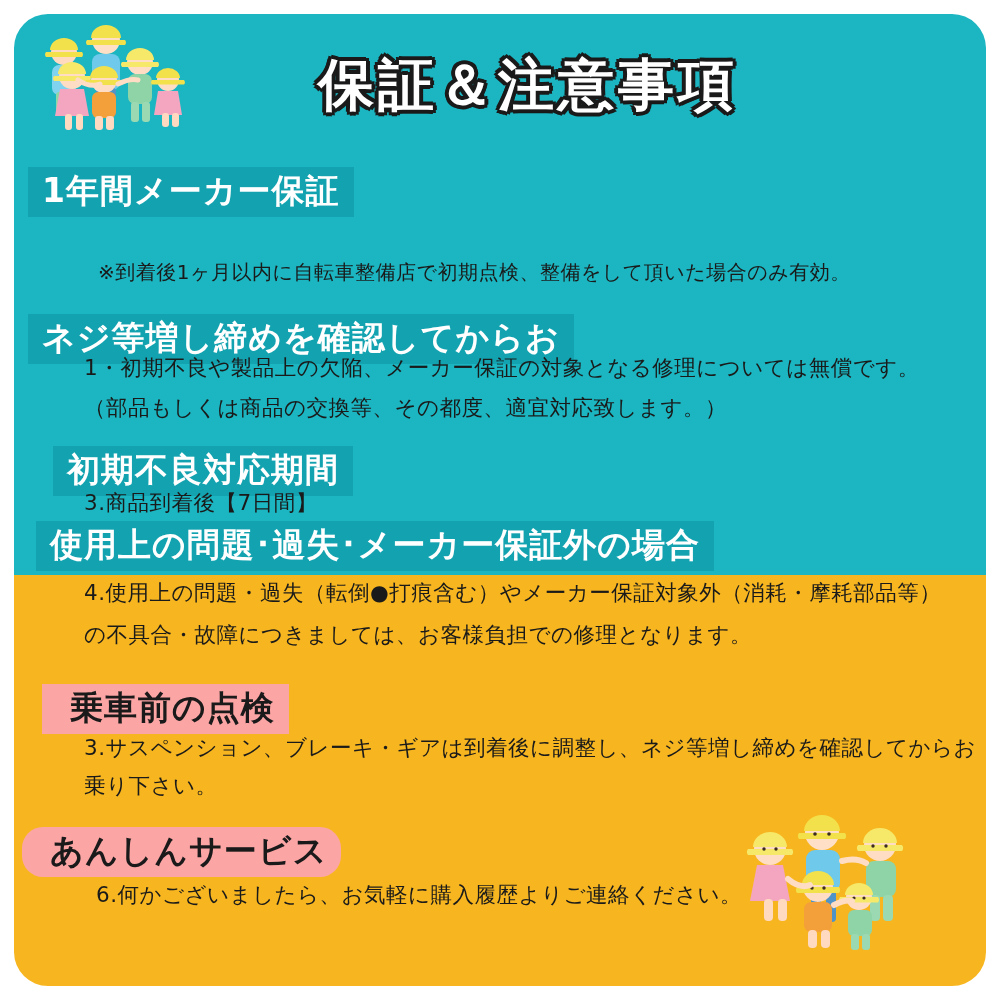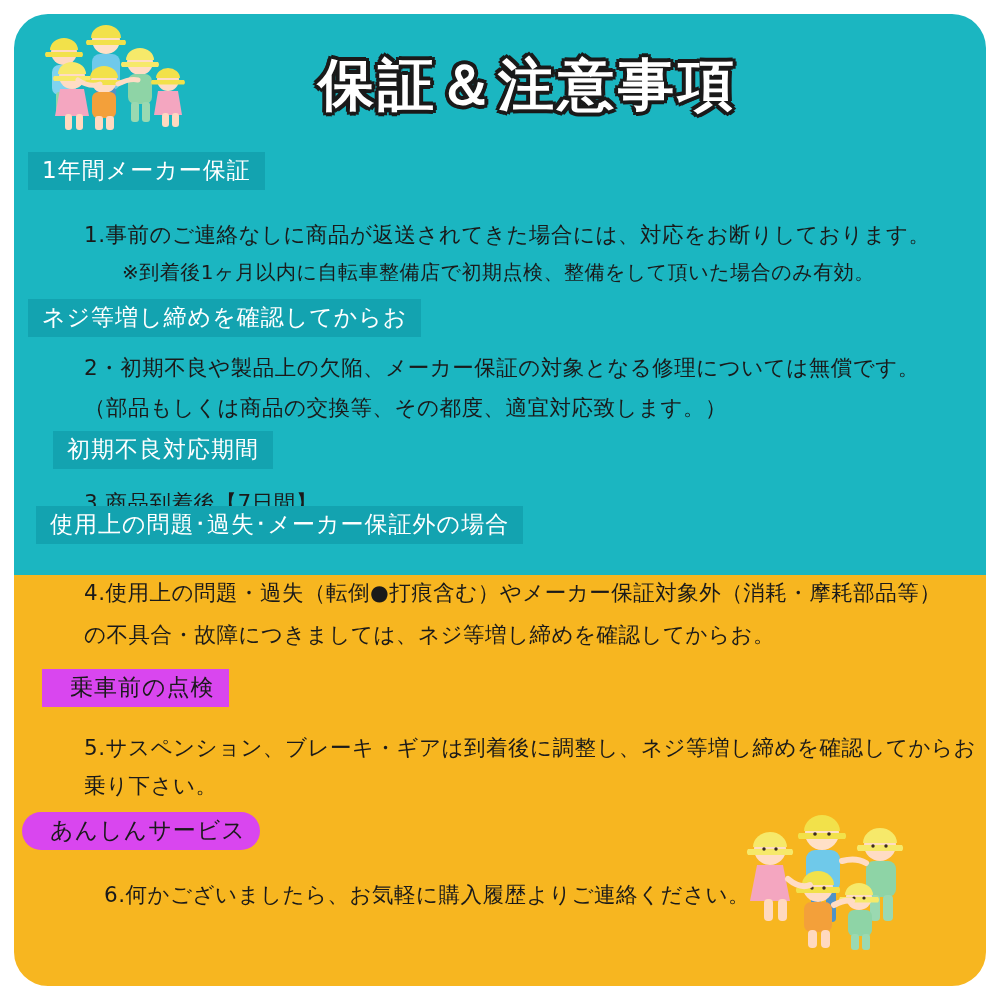--- a/index.html
+++ b/index.html
@@ -83,49 +83,49 @@
     text-shadow:
       -3px -3px 0 #1a1a1a, 3px -3px 0 #1a1a1a, -3px 3px 0 #1a1a1a, 3px 3px 0 #1a1a1a,
       0px -4px 0 #1a1a1a, 0px 4px 0 #1a1a1a, -4px 0px 0 #1a1a1a, 4px 0px 0 #1a1a1a;
     white-space: nowrap;
   }
 
   
   .heading {
     position: absolute;
     display: inline-block;
-    font-size: 23px;
-    font-weight: normal;
+    font-size: 33px;
+    font-weight: bold;
     color: #ffffff;
     padding: 5px 14px 7px 14px;
     white-space: nowrap;
     letter-spacing: 1px;
     line-height: 1.15;
+    margin-top: 15px;
   }
   .heading.teal {
     background: #13a3b0;
   }
   .heading.yellow {
-    background: #d946ef;
+    background: #fca5a5;
     color: #1a1a1a;
     padding-left: 28px;
   }
 
   
   .body-line {
     position: absolute;
     font-size: 21.5px;
     color: #1a1a1a;
     white-space: nowrap;
     letter-spacing: 0.5px;
     line-height: 1.4;
   }
   .body-line.small {
     font-size: 20px;
-    margin-left: 24px;
   }
 
   
   .kids-bottom {
     position: absolute;
     right: 24px;
     bottom: 26px;
     width: 250px;
     height: 165px;
   }
@@ -209,40 +209,39 @@
 
           <path d="M50,62 q12,8 22,4" stroke="#ffdcc4" stroke-width="5" fill="none" stroke-linecap="round"></path>
           <path d="M90,66 q12,-6 20,-4" stroke="#ffdcc4" stroke-width="5" fill="none" stroke-linecap="round"></path>
         </svg>
       </div>
 
       <div class="doc-title">保証＆注意事項</div>
     </div>
 
     <div class="heading teal" style="left:28px; top:152px;">1年間メーカー保証</div>
-    <div class="body-line" style="left:84px; top:220px;">1.事前のご連絡なしに商品が返送されてきた場合には、対応をお断りしております。</div>
     <div class="body-line small" style="left:98px; top:258px;">※到着後1ヶ月以内に自転車整備店で初期点検、整備をして頂いた場合のみ有効。</div>
 
     <div class="heading teal" style="left:28px; top:299px;">ネジ等増し締めを確認してからお</div>
-    <div class="body-line" style="left:84px; top:353px;">2・初期不良や製品上の欠陥、メーカー保証の対象となる修理については無償です。</div>
+    <div class="body-line" style="left:84px; top:353px;">1・初期不良や製品上の欠陥、メーカー保証の対象となる修理については無償です。</div>
     <div class="body-line" style="left:84px; top:393px;">（部品もしくは商品の交換等、その都度、適宜対応致します。）</div>
 
     <div class="heading teal" style="left:53px; top:431px;">初期不良対応期間</div>
     <div class="body-line" style="left:84px; top:488px;">3.商品到着後【7日間】</div>
 
     <div class="heading teal" style="left:36px; top:506px;">使用上の問題･過失･メーカー保証外の場合</div>
     <div class="body-line" style="left:84px; top:578px;">4.使用上の問題・過失（転倒●打痕含む）やメーカー保証対象外（消耗・摩耗部品等）</div>
-    <div class="body-line" style="left:84px; top:620px;">の不具合・故障につきましては、ネジ等増し締めを確認してからお。</div>
+    <div class="body-line" style="left:84px; top:620px;">の不具合・故障につきましては、お客様負担での修理となります。</div>
 
     <div class="heading yellow" style="left:42px; top:669px;">乗車前の点検</div>
-    <div class="body-line" style="left:84px; top:733px;">5.サスペンション、ブレーキ・ギアは到着後に調整し、ネジ等増し締めを確認してからお</div>
+    <div class="body-line" style="left:84px; top:733px;">3.サスペンション、ブレーキ・ギアは到着後に調整し、ネジ等増し締めを確認してからお</div>
     <div class="body-line" style="left:84px; top:771px;">乗り下さい。</div>
 
     <div class="heading yellow" style="left:22px; top:812px;border-radius:21px;">あんしんサービス</div>
-    <div class="body-line" style="left:104px; top:880px;">6.何かございましたら、お気軽に購入履歴よりご連絡ください。</div>
+    <div class="body-line" style="left:96px; top:880px;">6.何かございましたら、お気軽に購入履歴よりご連絡ください。</div>
 
     <div class="kids-bottom">
       <svg viewBox="0 0 250 165" width="250" height="165">
 
         <g>
           <circle cx="44" cy="48" r="16" fill="#ffdcc4"></circle>
           <path d="M27,46 a17,15 0 0 1 34,0 z" fill="#f6e96a"></path>
           <path d="M22,48 h44 a5,5 0 0 1 0,6 h-44 a5,5 0 0 1 0,-6 z" fill="#f6e96a"></path>
           <path d="M31,64 h26 l7,36 h-40 z" fill="#f4a6c0"></path>
           <rect x="38" y="98" width="9" height="22" rx="4" fill="#ffd9c0"></rect>

